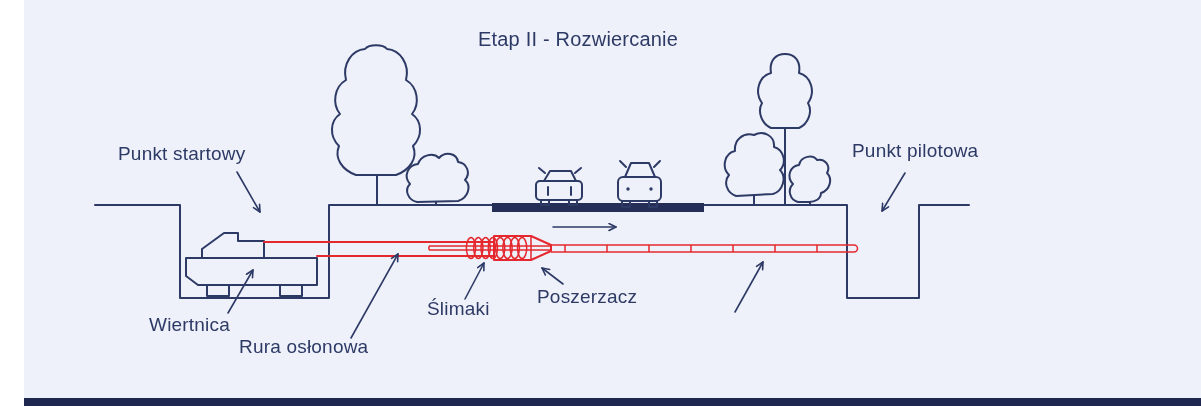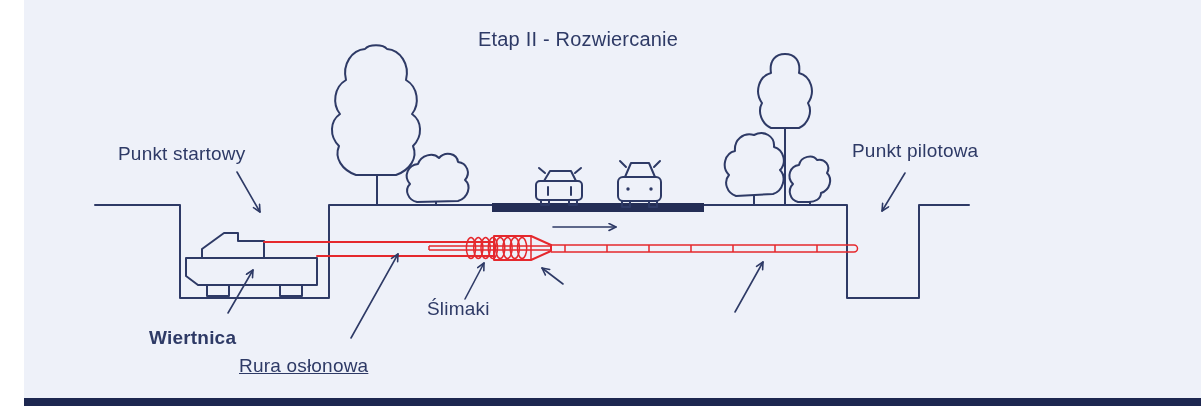--- a/index.html
+++ b/index.html
@@ -156,22 +156,23 @@
     <path class="nv-thin" marker-end="url(#ah)" d="M539,284 L518,268"></path>
     <path class="nv-thin" marker-end="url(#ah)" d="M711,312 L739,262"></path>
   </svg>
 
   <div class="lbl title" style="left:454px;top:28px;">Etap II - Rozwiercanie</div>
 
   <div class="lbl" style="left:94px;top:143px;">Punkt startowy</div>
 
   <div class="lbl" style="left:828px;top:140px;">Punkt pilotowa</div>
 
-  <div class="lbl" style="left:125px;top:327px;font-weight:bold;">Wiertnica</div>
+  <div class="lbl" style="left:125px;top:314px;">Wiertnica</div>
 
-  <div class="lbl" style="left:215px;top:355px;text-decoration:underline;">Rura osłonowa</div>
+  <div class="lbl" style="left:215px;top:336px;">Rura osłonowa</div>
 
   <div class="lbl" style="left:403px;top:298px;">Ślimaki</div>
 
+  <div class="lbl" style="left:513px;top:286px;">Poszerzacz</div>
 
 
   <div class="footer-bar"></div>
 </div>
 
 </body></html>

